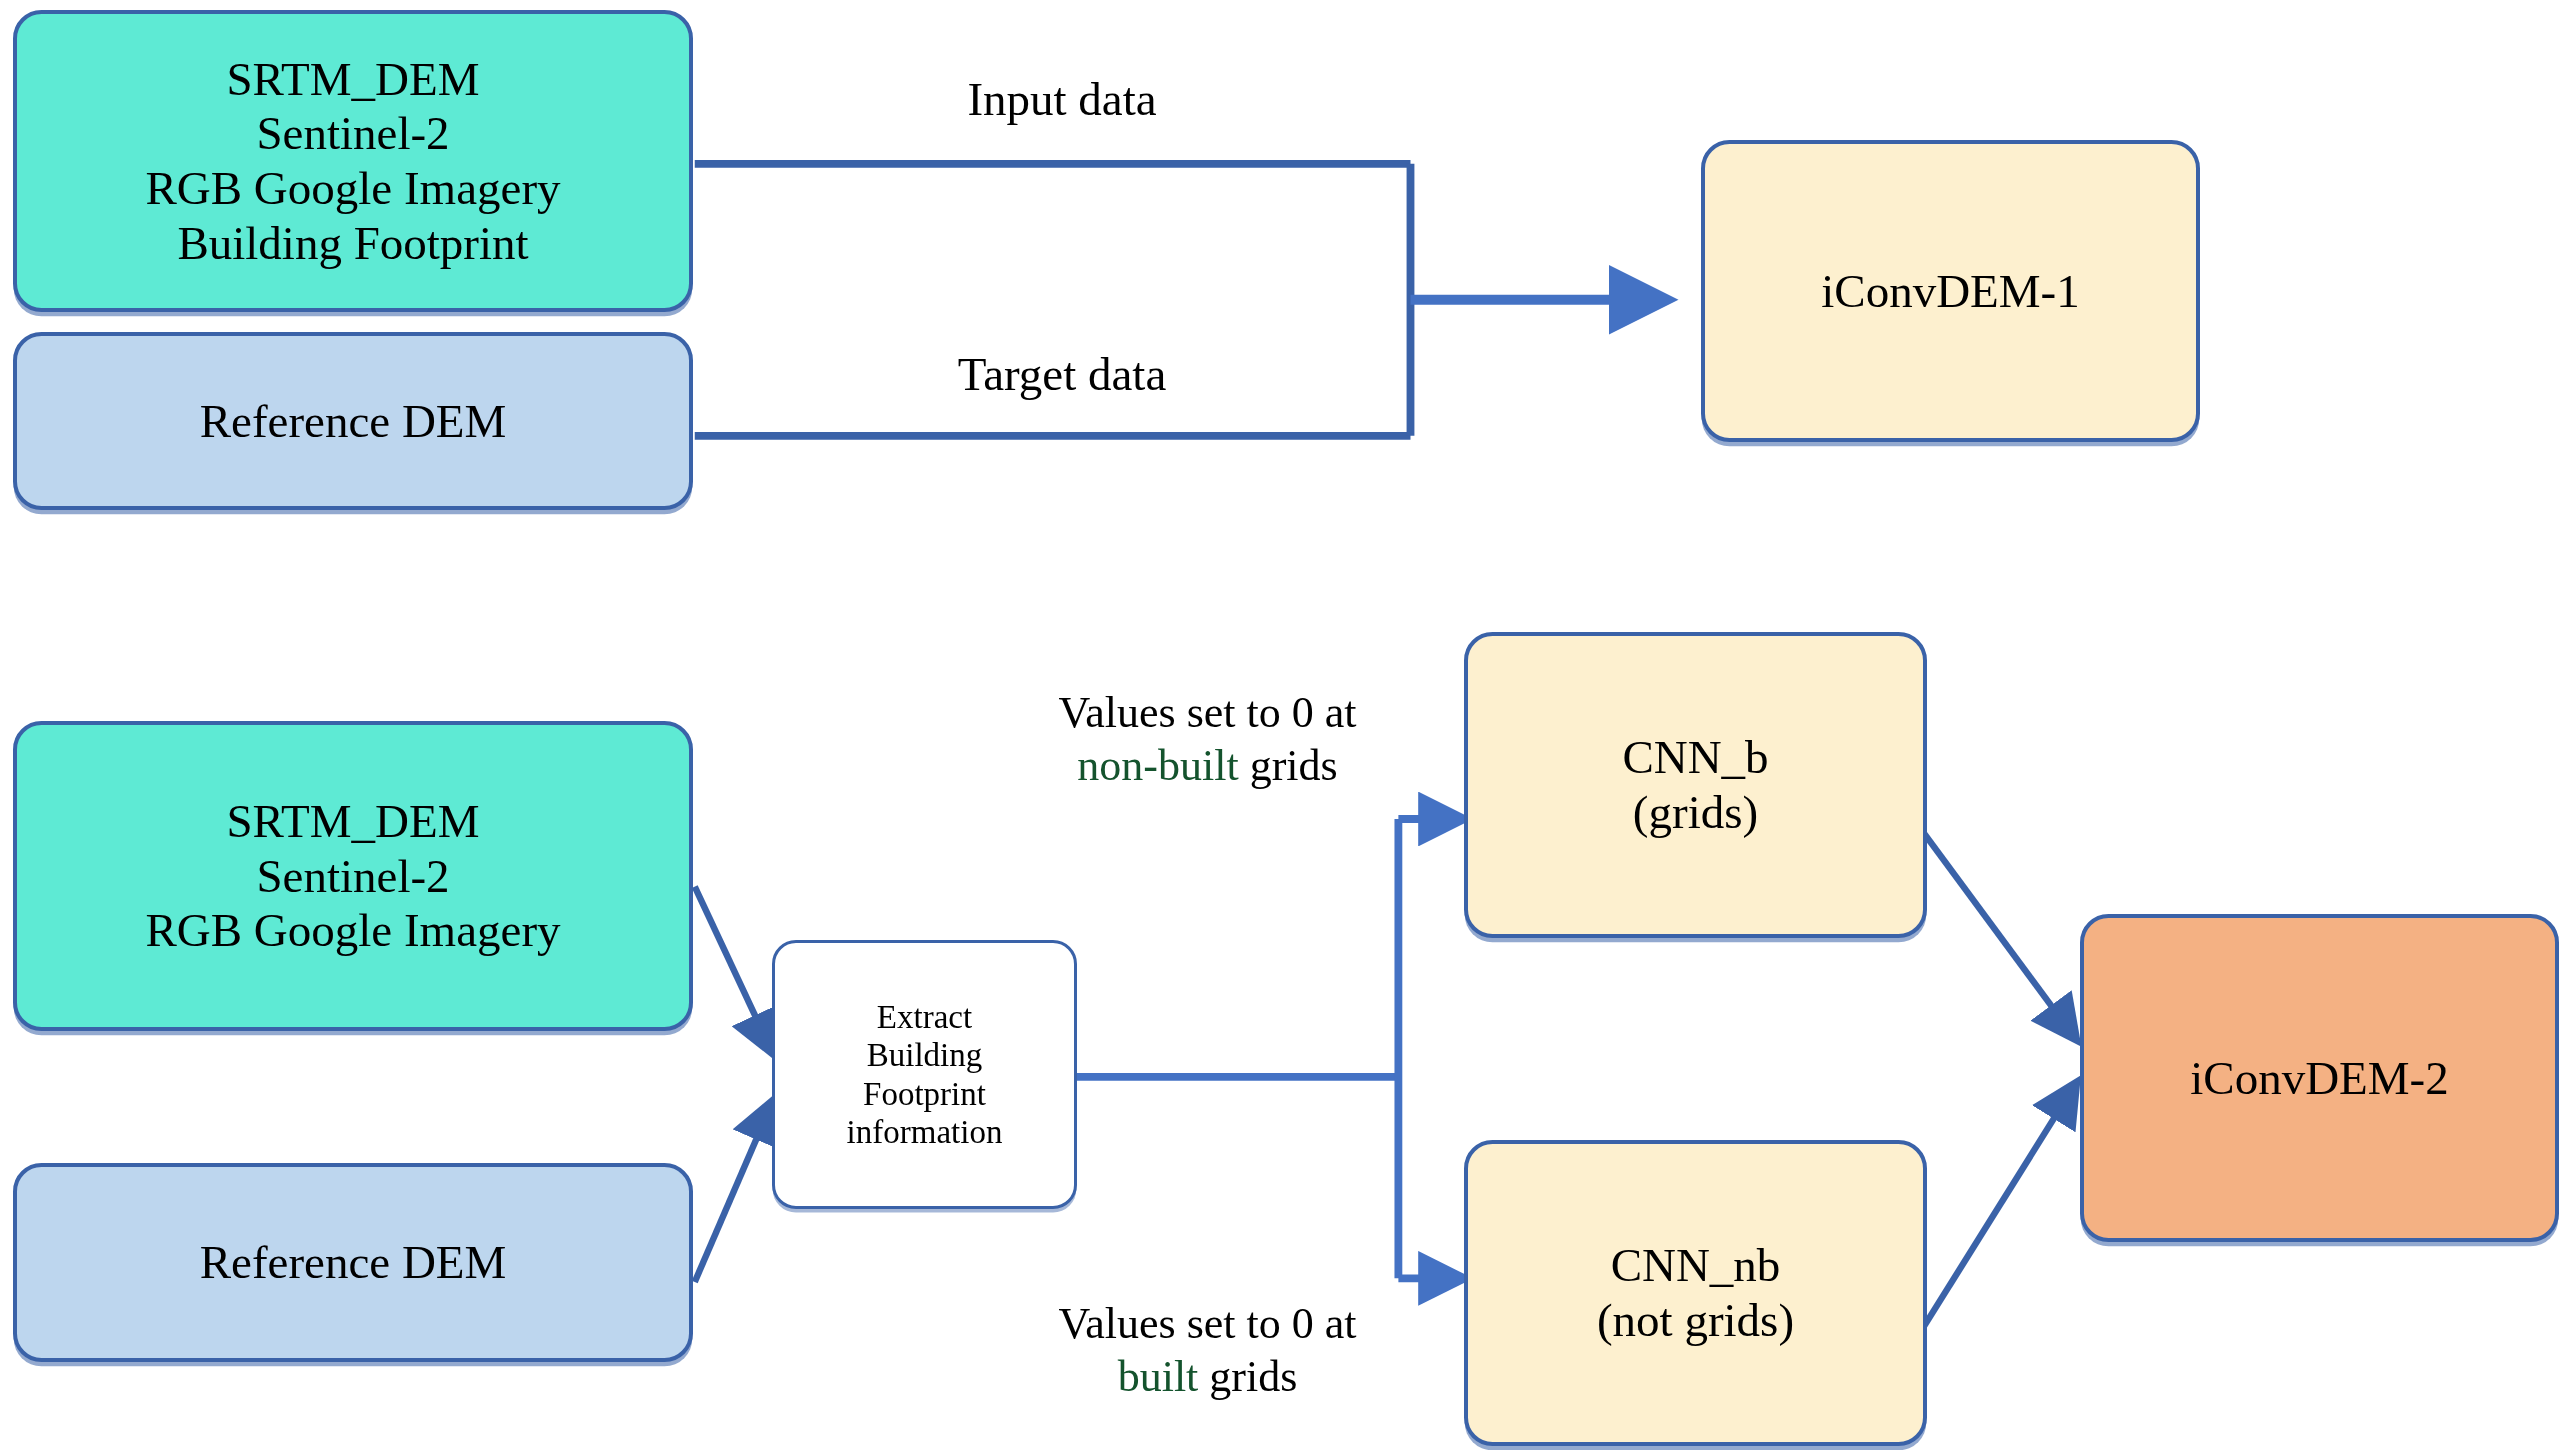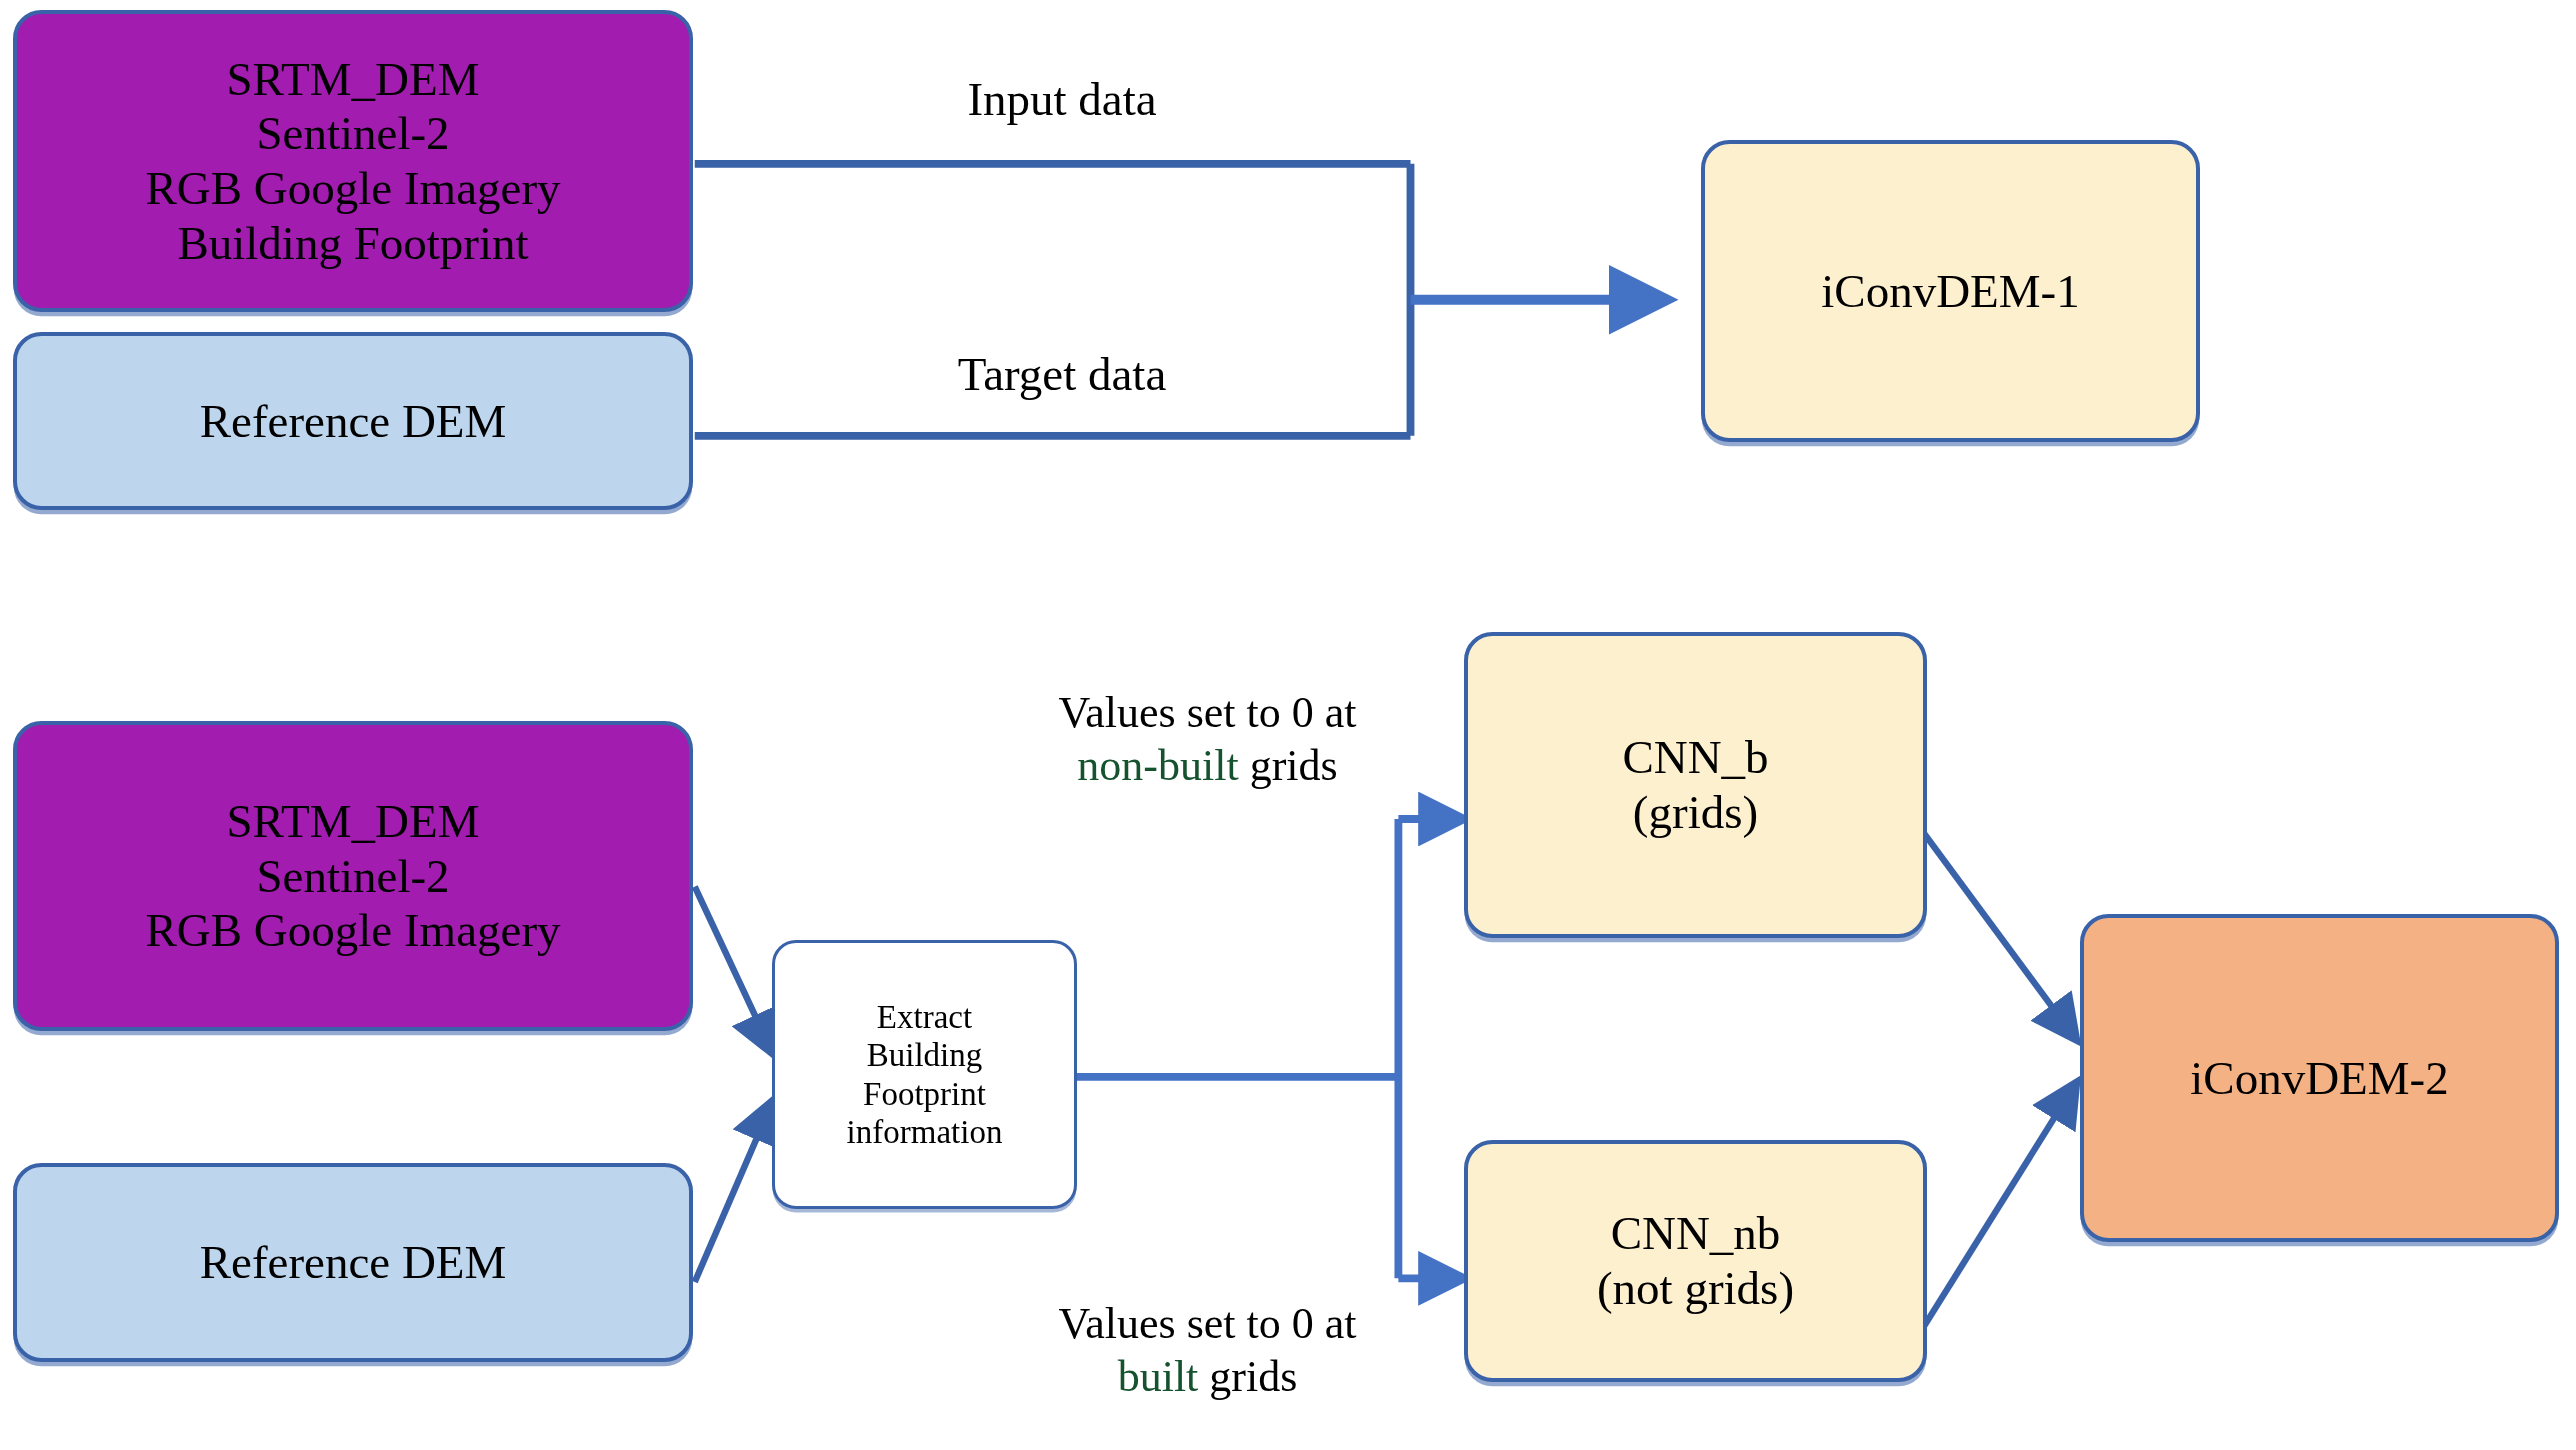--- a/index.html
+++ b/index.html
@@ -31,21 +31,21 @@
     box-shadow: 0 5px 0 -0.7px rgba(58,98,168,0.55);
   }
   .node .lines {
     display: block;
     width: 100%;
     padding: 0 10px;
     box-sizing: border-box;
   }
   .node .lines span { display: block; white-space: nowrap; }
 
-  .fill-green  { background: #a21caf; }
+  .fill-green  { background: #5eead4; }
   .fill-blue   { background: #bdd6ee; }
   .fill-yellow { background: #fdf0cf; }
   .fill-orange { background: #f4b183; }
   .fill-white  { background: #ffffff; border-width: 3.6px; border-radius: 24px; box-shadow: 0 4.3px 0 -0.7px rgba(58,98,168,0.45); }
 
   
   .label {
     position: absolute;
     color: #000000;
     text-align: center;
@@ -181,21 +181,21 @@
     <span class="ln"><span class="hl-red">built</span><span> grids</span></span>
   </div>
 
   <div class="node fill-yellow t-xl" style="left:1464px; top:632px; width:463px; height:306px;">
     <span class="lines">
       <span>CNN_b</span>
       <span>(grids)</span>
     </span>
   </div>
 
-  <div class="node fill-yellow t-xl" style="left:1464px; top:1140px; width:463px; height:242px;">
+  <div class="node fill-yellow t-xl" style="left:1464px; top:1140px; width:463px; height:306px;">
     <span class="lines">
       <span>CNN_nb</span>
       <span>(not grids)</span>
     </span>
   </div>
 
   <div class="node fill-orange t-xl" style="left:2080px; top:914px; width:479px; height:328px;">
     <span class="lines">
       <span>iConvDEM-2</span>
     </span>

